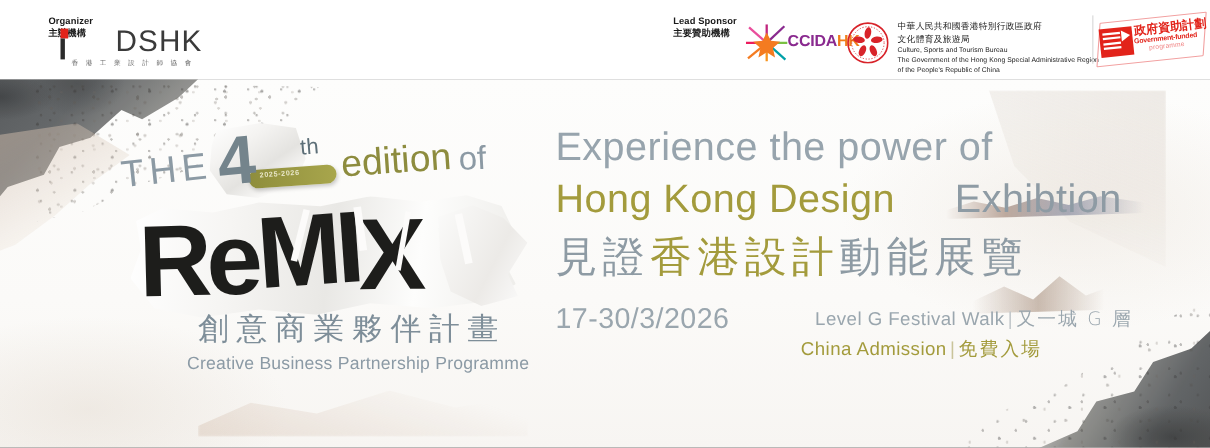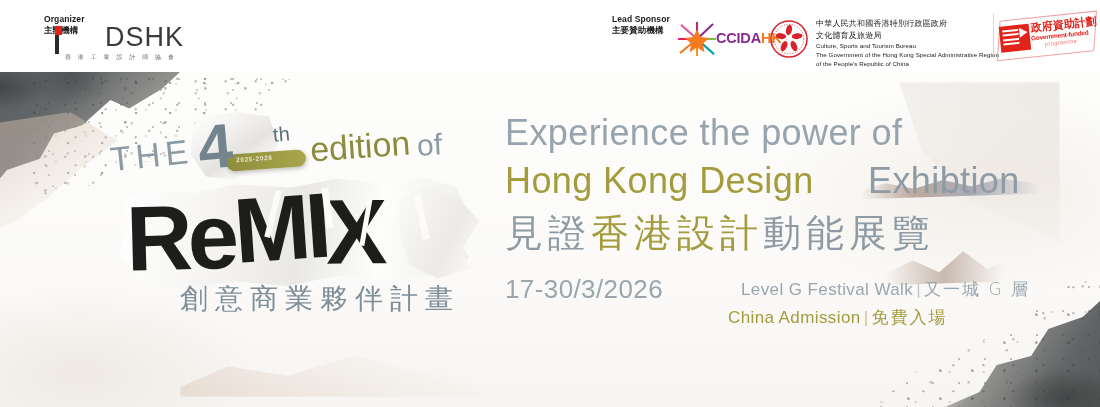--- a/index.html
+++ b/index.html
@@ -417,20 +417,21 @@
         <div class="torn2"></div>
         <div class="remix-text"><span class="frag f1">Re</span><span class="frag f2">MI</span><span class="frag f3">X</span></div>
         <div class="slash s1"></div>
         <div class="slash s2"></div>
         <div class="slash s3"></div>
         <div class="slash s4"></div>
       </div>
 
       <div id="cn-tag">
         <div class="cn-main">創意商業夥伴計畫</div>
+        <div class="cn-en">Creative Business Partnership Programme</div>
       </div>
     </div>
 
     <div id="right">
       <div class="r-l1">Experience the power of</div>
 
       <div class="r-l2"><span class="gold">Hong Kong Design </span><span class="slate">Exhibtion</span></div>
 
       <div class="r-l3"><span class="slate">見證</span><span class="gold">香港設計</span><span class="slate">動能展覽</span></div>
 

